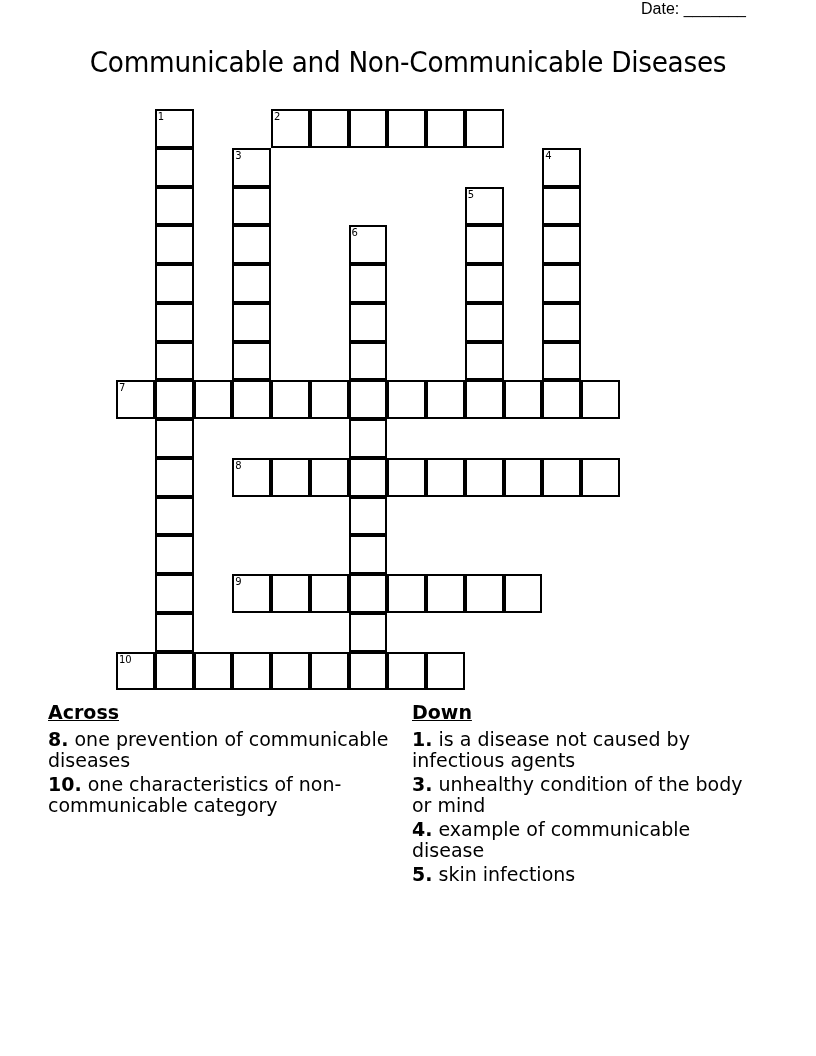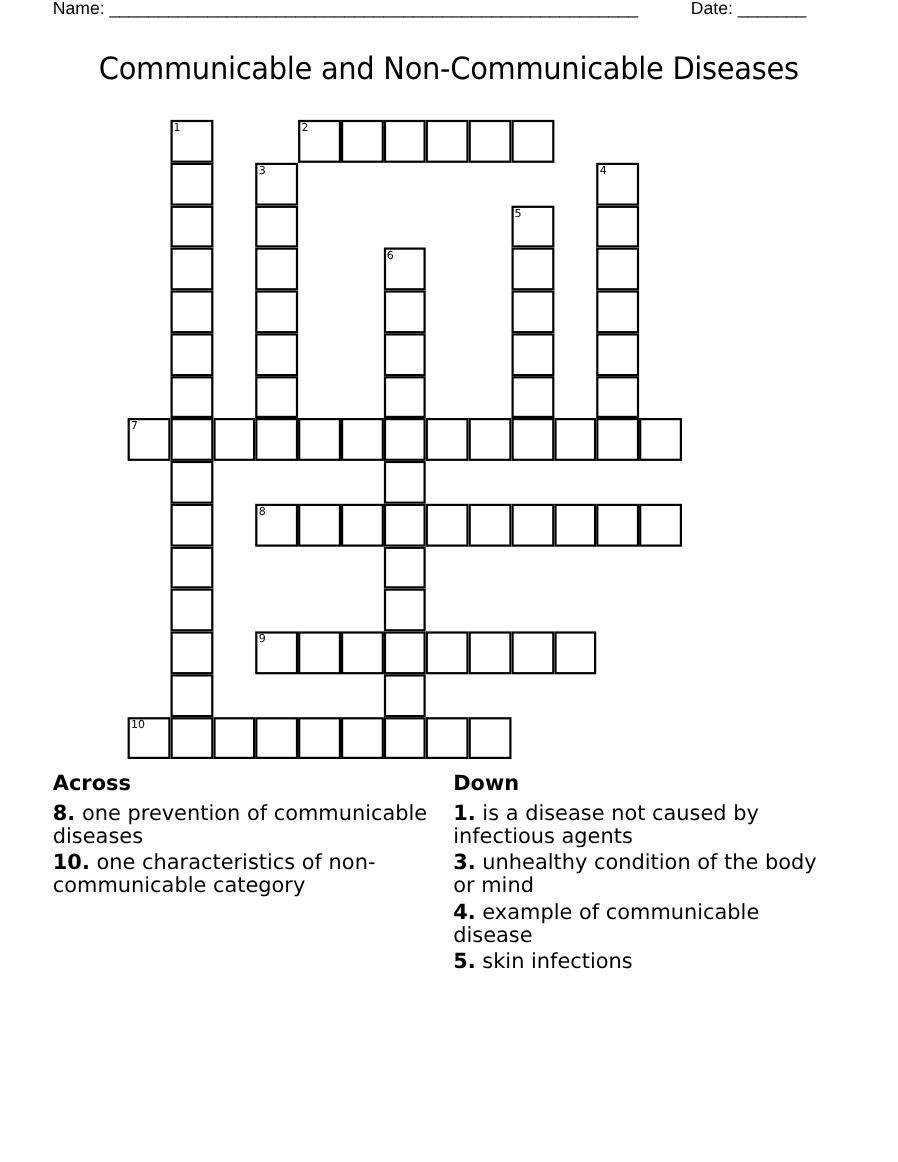--- a/index.html
+++ b/index.html
@@ -1,38 +1,34 @@
 <!DOCTYPE html>
 <html><head>
 <meta charset="utf-8">
 <style>
   html, body { margin:0; padding:0; background:#fff; }
   body { width:816px; height:1056px; position:relative; overflow:hidden; font-family:"DejaVu Sans", sans-serif; color:#000; }
   .header-row { position:absolute; top:0; left:0; width:816px; height:20px; font-family:"Liberation Sans", sans-serif; font-size:16px; }
   .name-label { position:absolute; left:48px; top:0px; }
-  .date-label { position:absolute; left:628px; top:0px; }
+  .date-label { position:absolute; left:641px; top:0px; }
   .title { position:absolute; top:46px; left:0; width:816px; text-align:center; font-size:28px; font-family:"DejaVu Sans", sans-serif; letter-spacing:-0.3px; transform:scaleX(0.94); }
   .grid { position:absolute; left:0; top:0; width:816px; height:700px; }
   .cell { position:absolute; width:38.75px; height:38.75px; box-sizing:border-box; border:2px solid #000; background:#fff; margin-left:-1px; margin-top:-1px; }
   .cell .num { position:absolute; left:1px; top:0px; font-size:10px; line-height:11px; font-family:"DejaVu Sans", sans-serif; }
   .clues { position:absolute; top:702px; font-size:19px; line-height:21.5px; }
   .clues.across { left:48px; width:350px; }
   .clues.down { left:412px; width:340px; }
-  .clues h3 { margin:0 0 5px 0; font-size:19px; font-weight:bold; }
+  .clues h3 { margin:0 0 5px 0; font-size:19px; font-weight:bold; text-decoration:underline; }
   .clue { margin:0 0 2px 0; }
   .clue b { font-weight:bold; }
 </style>
 </head>
 <body>
 
 <div class="header-row">
-  <span class="name-label">
-    <span>Name:</span>
-    <span>______________________________________________________</span>
-  </span>
   <span class="date-label">Date: _______</span>
 </div>
 
 <div class="title">Communicable and Non-Communicable Diseases</div>
 
 <div class="grid" id="grid">
     <div class="cell" style="left: 155.75px; top: 110px;">
       <span class="num">1</span>
     </div>
     <div class="cell" style="left: 155.75px; top: 148.75px;"></div>

